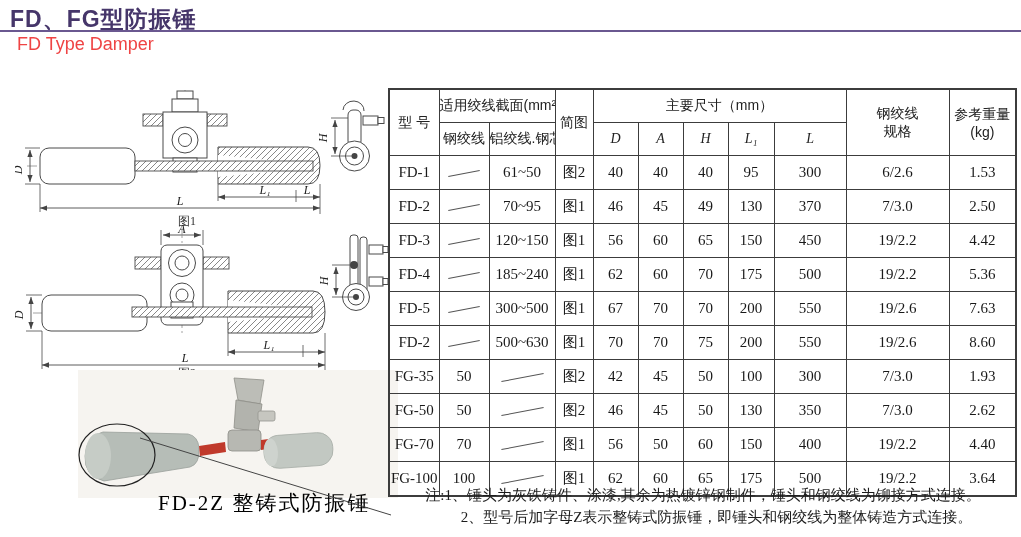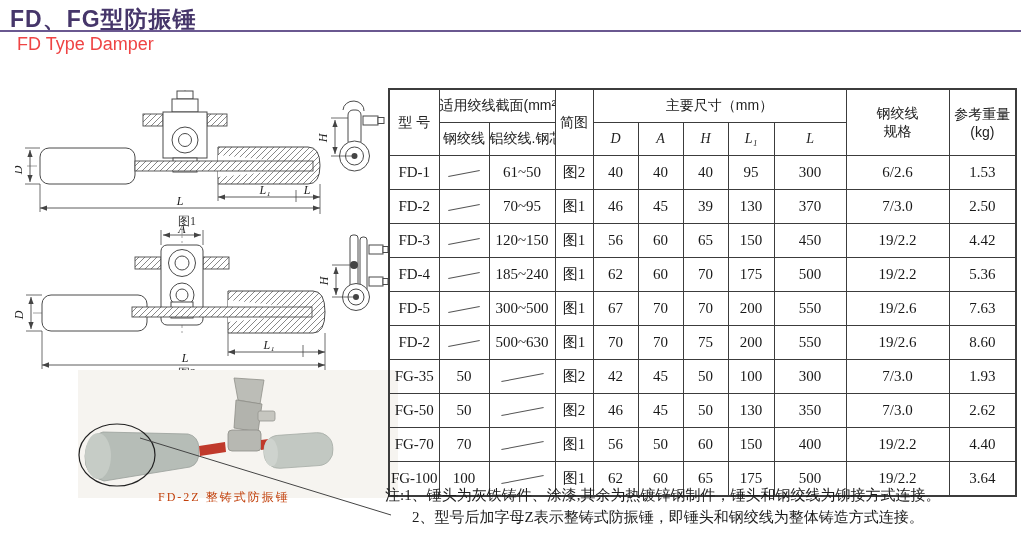--- a/index.html
+++ b/index.html
@@ -16,25 +16,25 @@
   table.spec th,table.spec td{border:1px solid #3c3c3c;text-align:center;vertical-align:middle;
              padding:0;overflow:hidden;white-space:nowrap;}
   table.spec th{font-weight:normal;font-size:14px;height:32px;color:#222;}
   th.small{font-size:11px;}
   th.dimcol{font-family:"Liberation Serif",serif;font-style:italic;font-size:15px;}
   table.spec td{height:33px;font-family:"Liberation Serif",serif;font-size:15px;color:#191919;}
   .slash{display:inline-block;width:66%;border-top:1.3px solid #555;transform:rotate(-11deg);
          vertical-align:middle;}
   
   .notes{left:385px;top:484px;width:636px;font-family:"Liberation Serif",serif;font-size:15px;
-         line-height:22px;color:#1c1c1c;}
+         line-height:22px;color:#1c1c1c;text-align:center;}
   .notes .n2{margin-left:27px;}
   
-  .photo-caption{left:158px;top:489px;font-family:"Liberation Serif",serif;font-size:12px;
-                 letter-spacing:2px;color:#c2410c;}
+  .photo-caption{left:158px;top:489px;font-family:"Liberation Serif",serif;font-size:21px;
+                 letter-spacing:2px;color:#000000;}
   
   .ln{fill:#ffffff;stroke:#4a4a4a;stroke-width:1;}
   .lnt{stroke:#4a4a4a;stroke-width:0.9;}
   .cl{stroke:#8a8a8a;stroke-width:0.8;stroke-dasharray:10 3 2 3;fill:none;}
   .dim{stroke:#4a4a4a;stroke-width:0.9;fill:none;}
   .ext{stroke:#4a4a4a;stroke-width:0.8;}
   .dlbl{font-family:"Liberation Serif",serif;font-style:italic;font-size:12px;fill:#222;}
   .cap{font-family:"Liberation Serif",serif;font-size:12px;fill:#333;}
 </style>
 </head>
@@ -253,21 +253,21 @@
         <td>6/2.6</td>
         <td>1.53</td>
       </tr>
       <tr>
         <td>FD-2</td>
         <td><span class="slash"></span></td>
         <td>70~95</td>
         <td>图1</td>
         <td>46</td>
         <td>45</td>
-        <td>39</td>
+        <td>49</td>
         <td>130</td>
         <td>370</td>
         <td>7/3.0</td>
         <td>2.50</td>
       </tr>
       <tr>
         <td>FD-3</td>
         <td><span class="slash"></span></td>
         <td>120~150</td>
         <td>图1</td>

